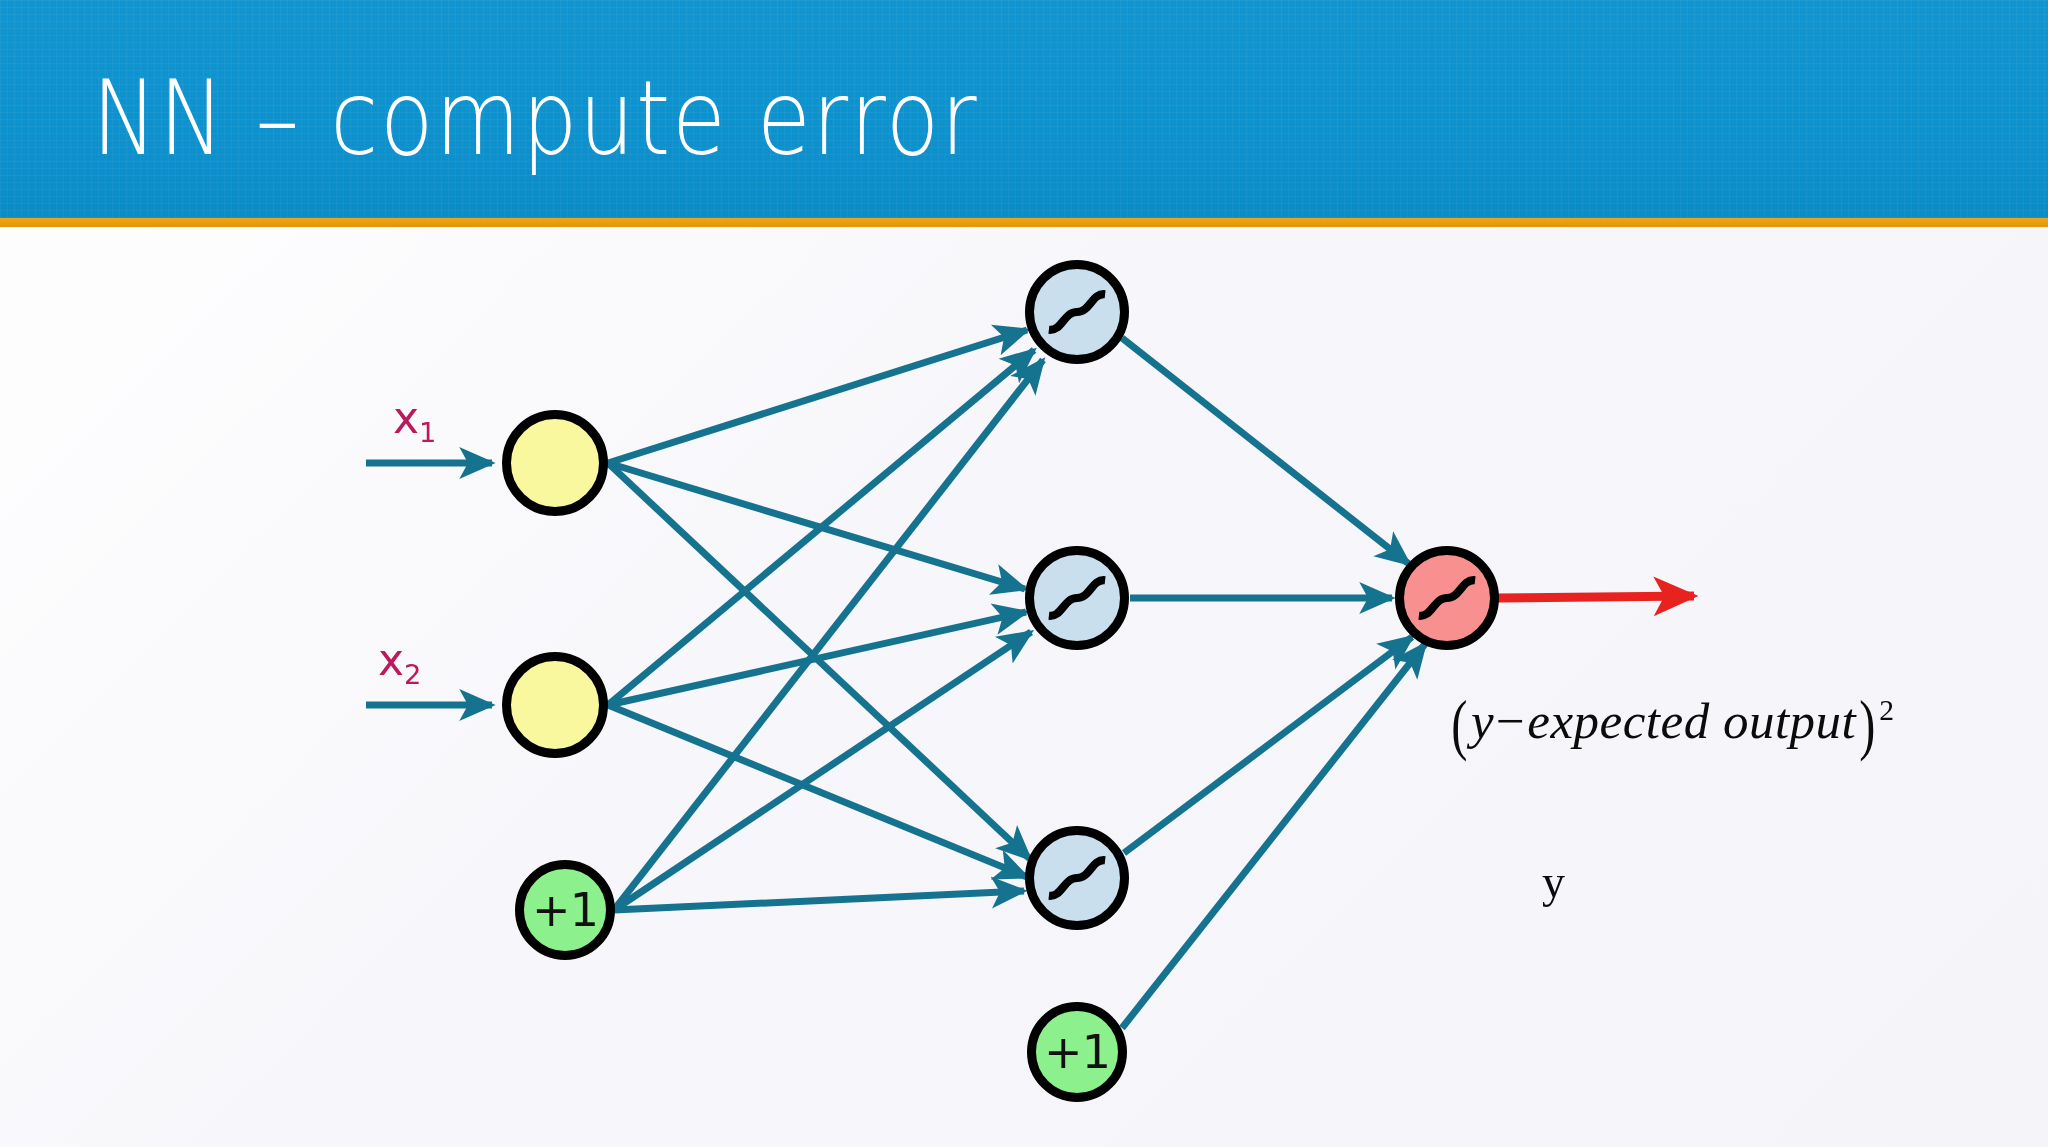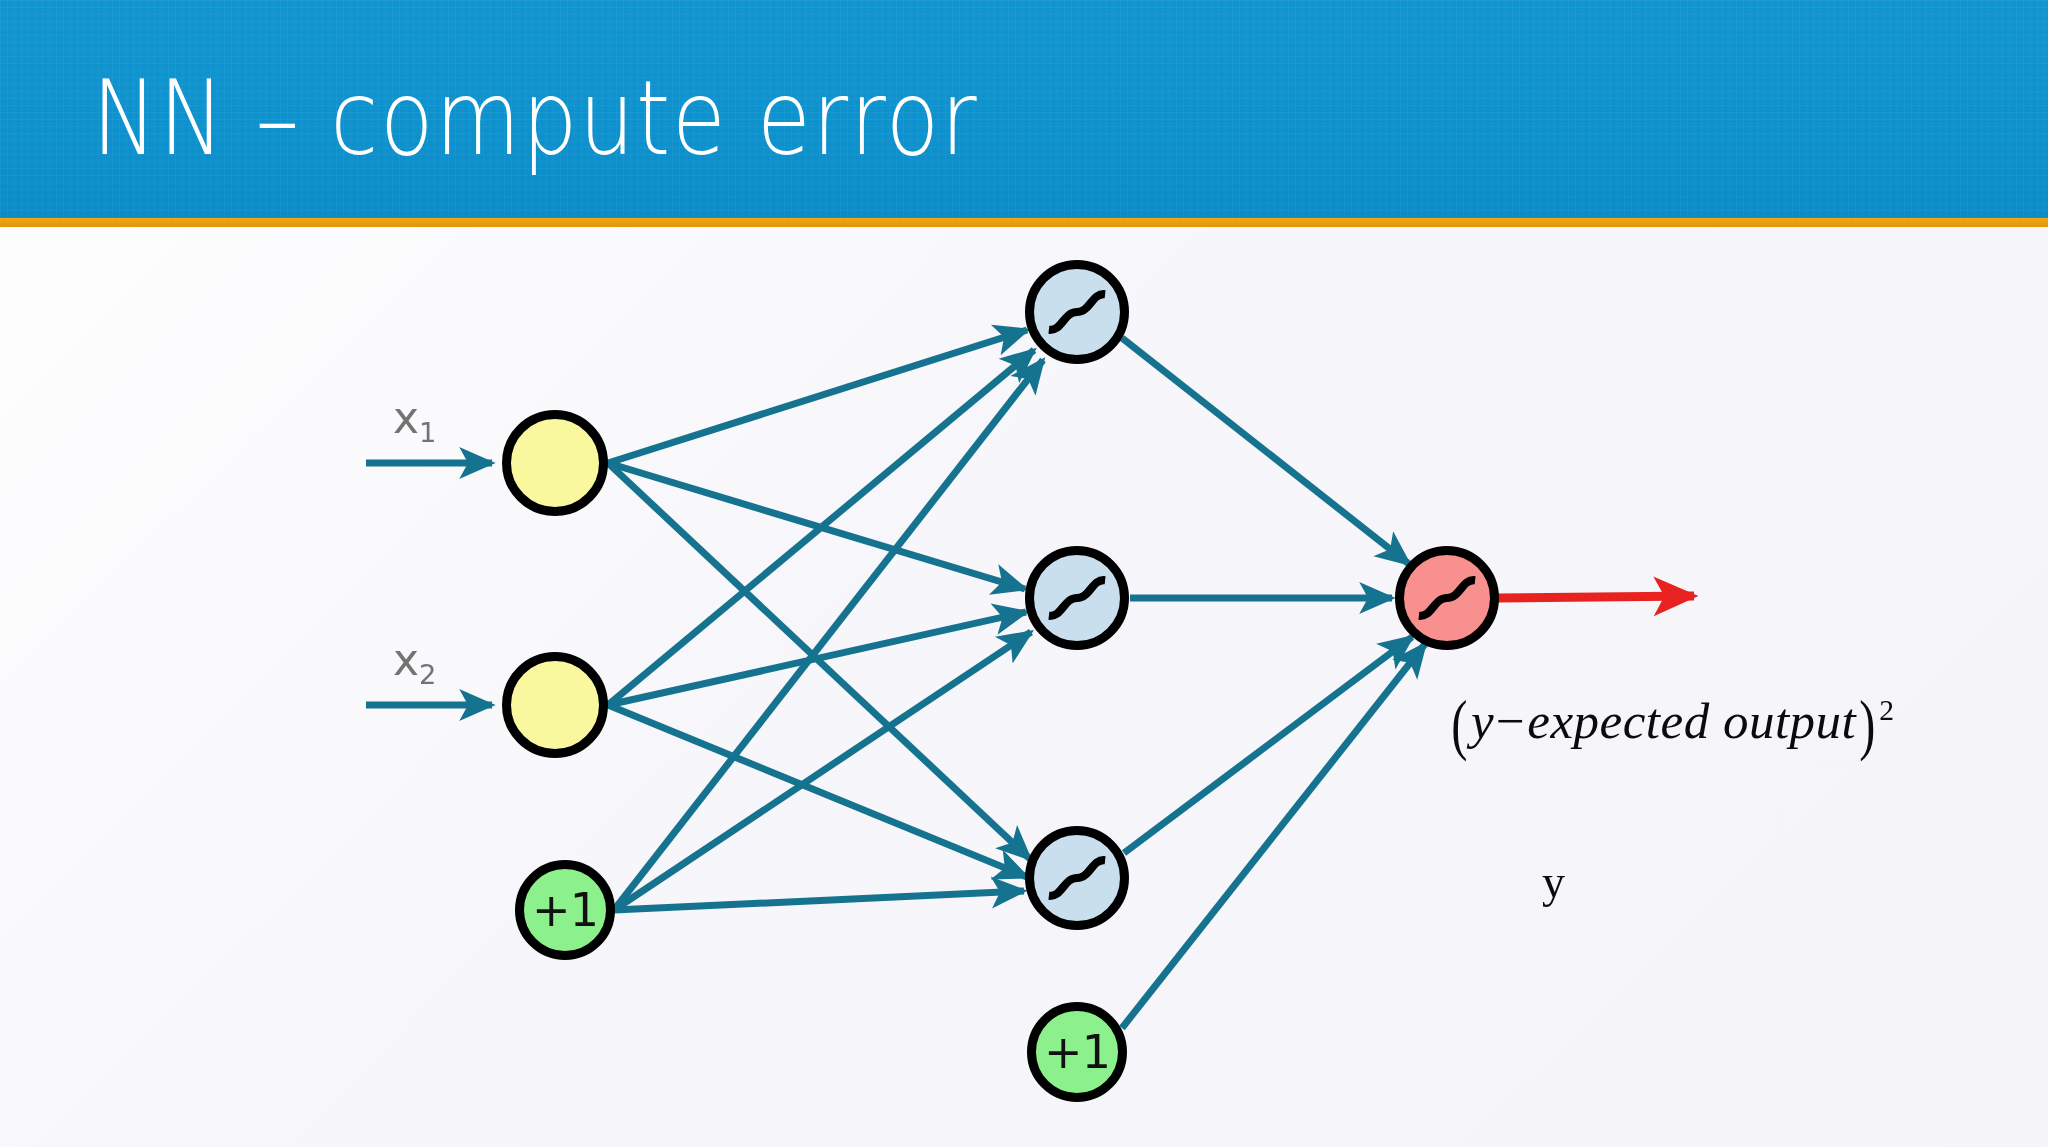--- a/index.html
+++ b/index.html
@@ -98,21 +98,21 @@
   .sigmoid-glyph {
     width: 74px;
     height: 74px;
     pointer-events: none;
   }
   
   .sig-label {
     position: absolute;
     font-family: "DejaVu Sans", sans-serif;
     font-size: 44px;
-    color: #737373;
+    color: #be185d;
     white-space: nowrap;
   }
   .sig-label sub {
     font-size: 0.62em;
     vertical-align: -0.32em;
     letter-spacing: 0;
   }
   
   #error-formula {
     position: absolute;
@@ -198,21 +198,21 @@
         <line x1="1124" y1="626" x2="1412" y2="410"></line>
         <line x1="1122" y1="801" x2="1425" y2="417"></line>
       </g>
 
       <line x1="1496" y1="371" x2="1694" y2="369" stroke="#e8231f" stroke-width="9" marker-end="url(#arrRed)"></line>
     </svg>
 
     <div class="sig-label" style="left:393px; top:165px;">
       <span>x</span><sub>1</sub>
     </div>
-    <div class="sig-label" style="left:393px; top:407px;">
+    <div class="sig-label" style="left:378px; top:407px;">
       <span>x</span><sub>2</sub>
     </div>
 
     <div class="node node-input" style="left:502px; top:183px; width:106px; height:106px;"></div>
     <div class="node node-input" style="left:502px; top:425px; width:106px; height:106px;"></div>
 
     <div class="node node-bias" style="left:515px; top:633px; width:100px; height:100px;">
       <span class="node-label">+1</span>
     </div>
 

